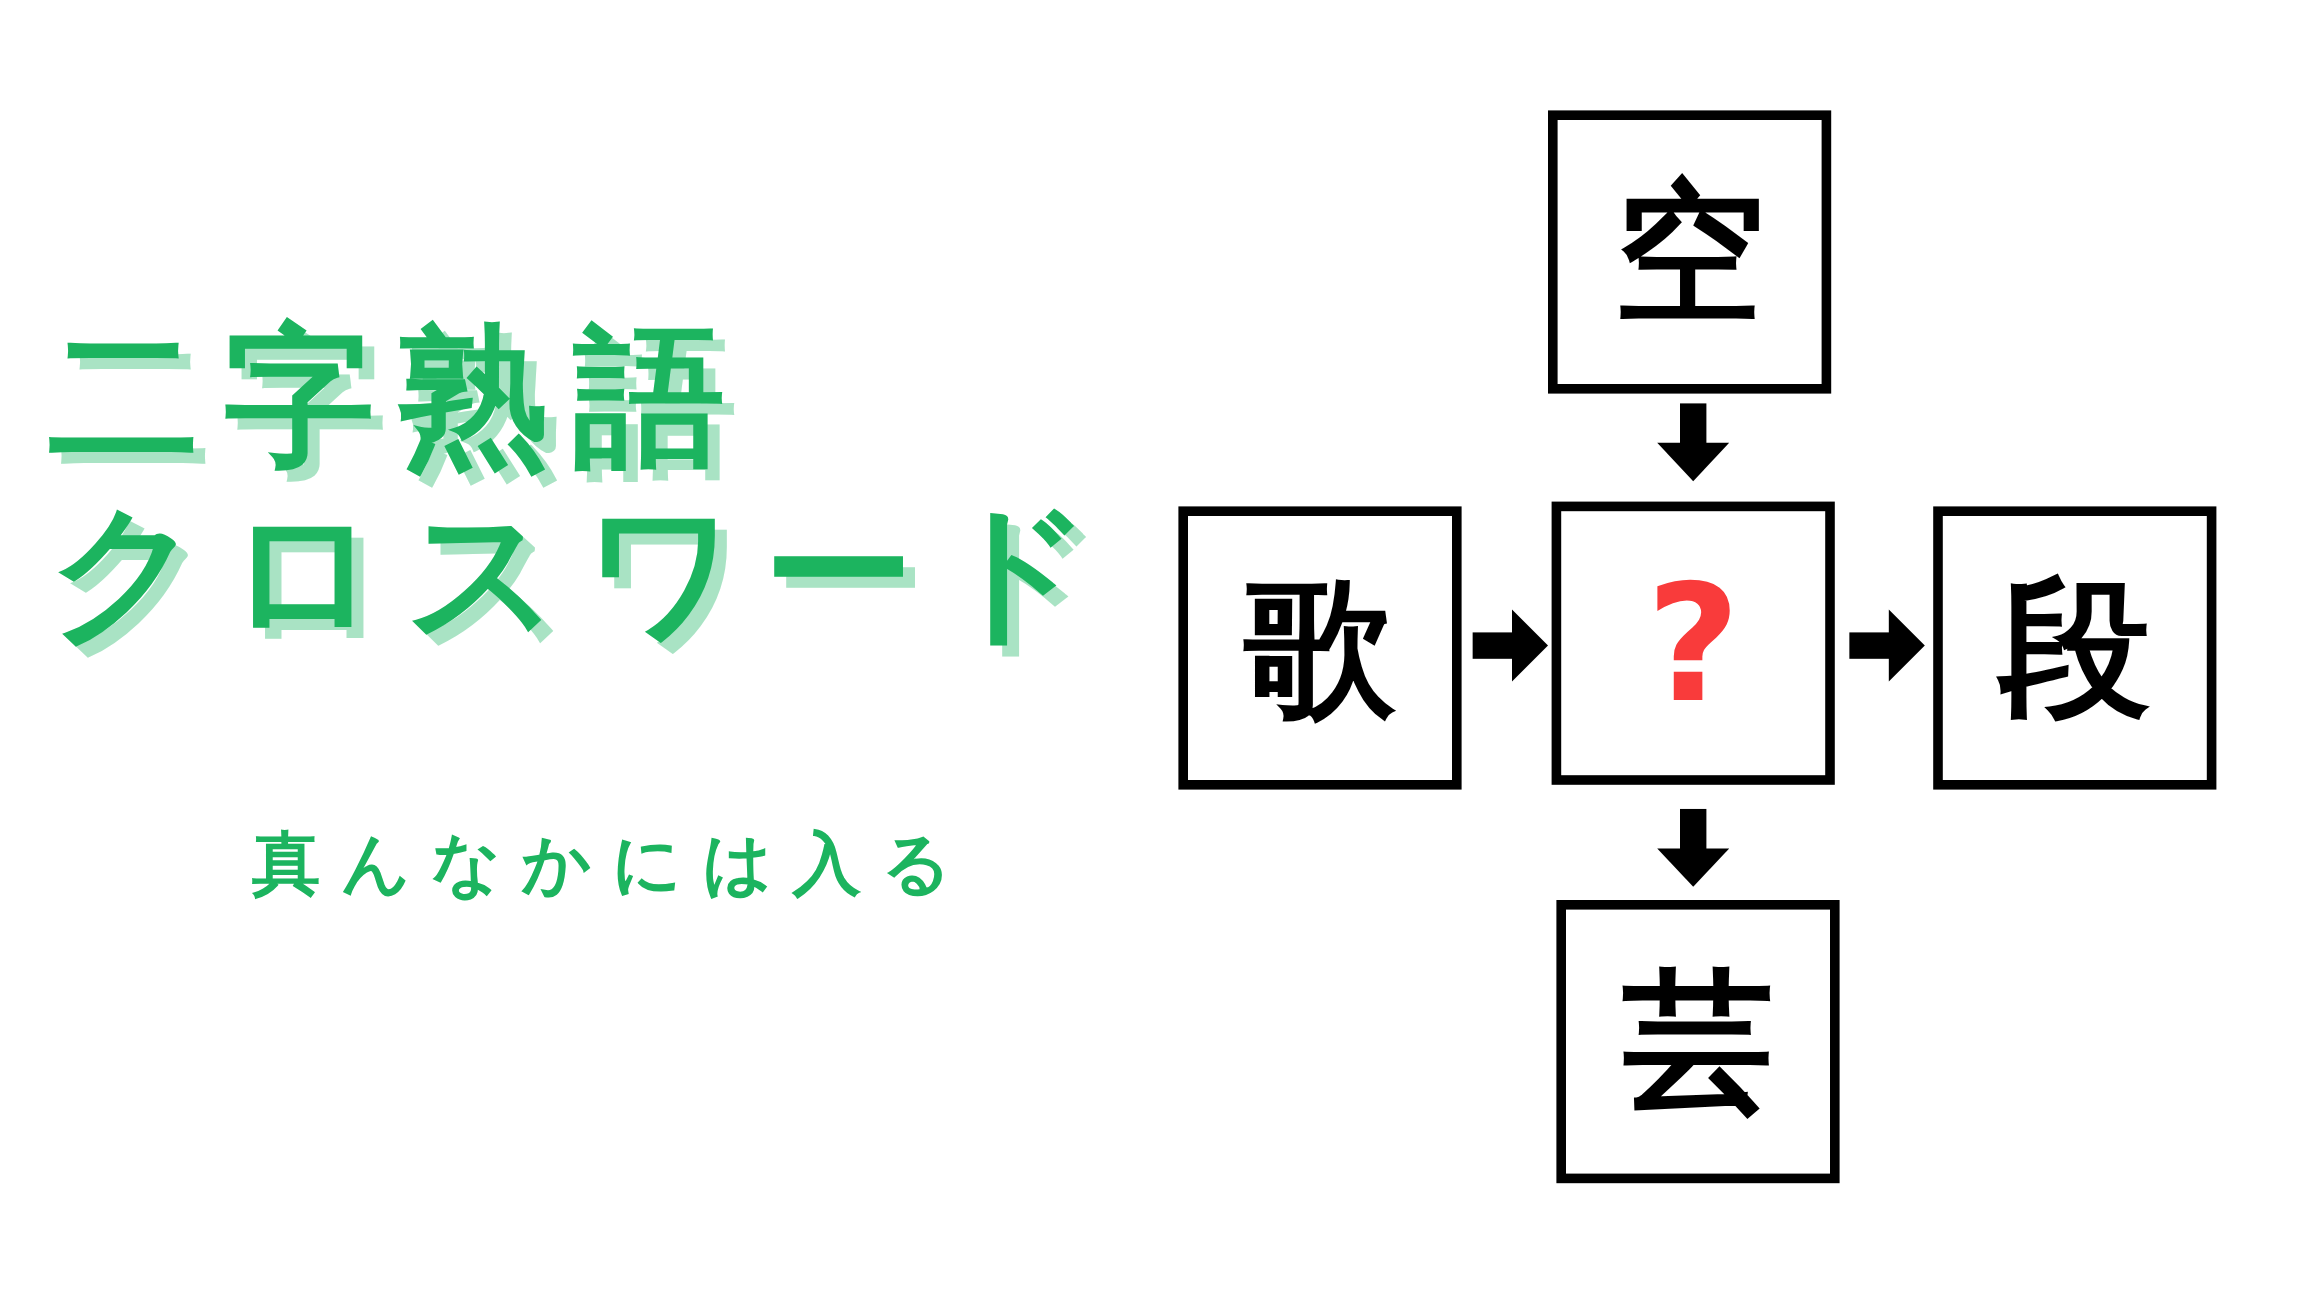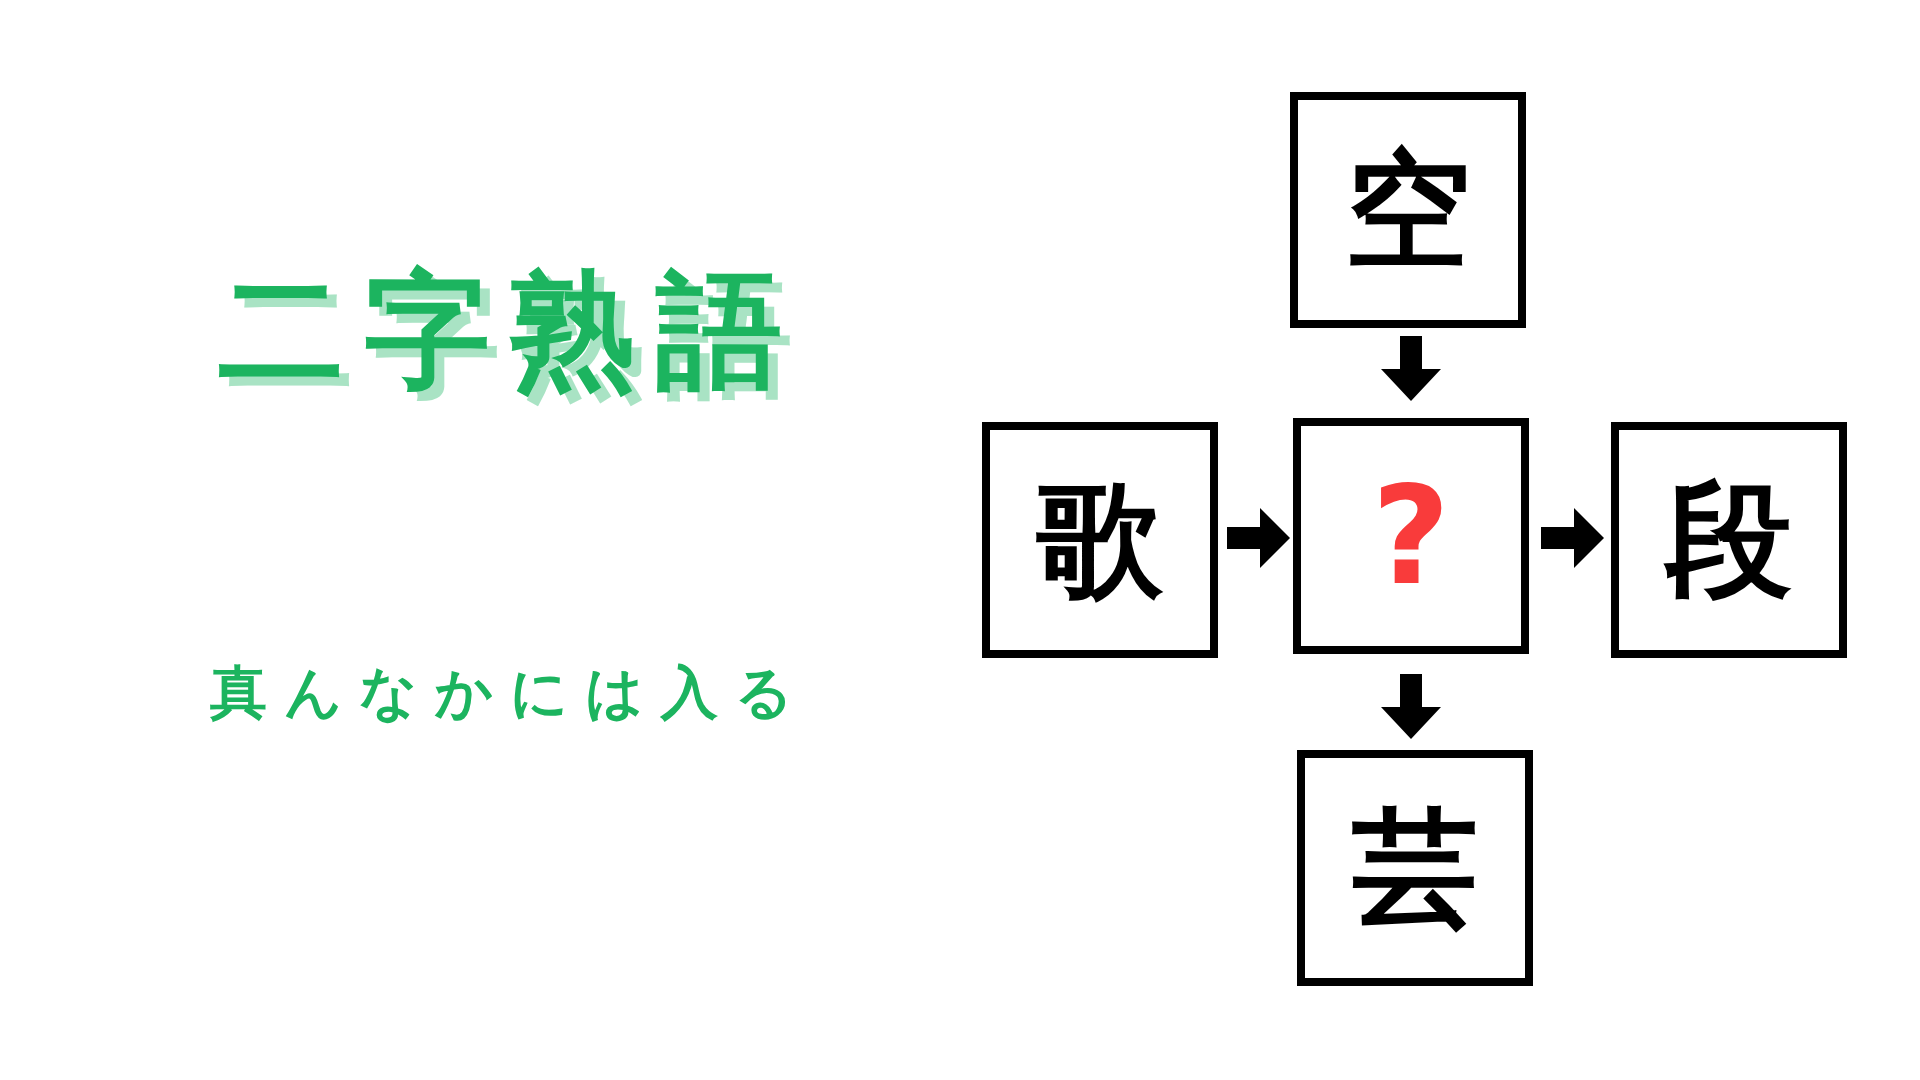--- a/index.html
+++ b/index.html
@@ -16,35 +16,35 @@
     font-family: "DejaVu Sans", "Liberation Sans", sans-serif;
   }
 
   
   .title {
     position: absolute;
     left: 40px;
     top: 258px;
     width: 940px;
     margin: 0;
-    text-align: center;
+    text-align: left;
     color: var(--green, #1cb45f);
     font-size: 126px;
     line-height: 146px;
     font-weight: 900;
     letter-spacing: 20px;
     text-shadow: 10px 9px 0 var(--green-shadow, #a9e3c4);
     white-space: nowrap;
   }
   .title-line { display: block; }
 
   .subtitle {
     position: absolute;
     left: 40px;
-    top: 656px;
+    top: 684px;
     width: 940px;
     margin: 0;
     text-align: center;
     color: var(--green, #1cb45f);
     font-size: 57px;
     line-height: 73px;
     font-weight: 800;
     letter-spacing: 17px;
     white-space: nowrap;
   }
@@ -89,20 +89,21 @@
   .arrow-center-to-right  { left: 1541px; top: 507px; width: 64px; height: 62px; }
   .arrow-center-to-bottom { left: 1380px; top: 674px; width: 62px; height: 66px; }
 </style>
 </head>
 <body>
 
 <div class="canvas">
 
   <h1 class="title">
     <span class="title-line">二字熟語</span>
+    <span class="title-line">クロスワード</span>
   </h1>
 
   <p class="subtitle">
     <span class="subtitle-line">真んなかには入る</span>
   </p>
 
   <div class="cell cell-top">
     <span class="kanji">空</span>
   </div>
 

